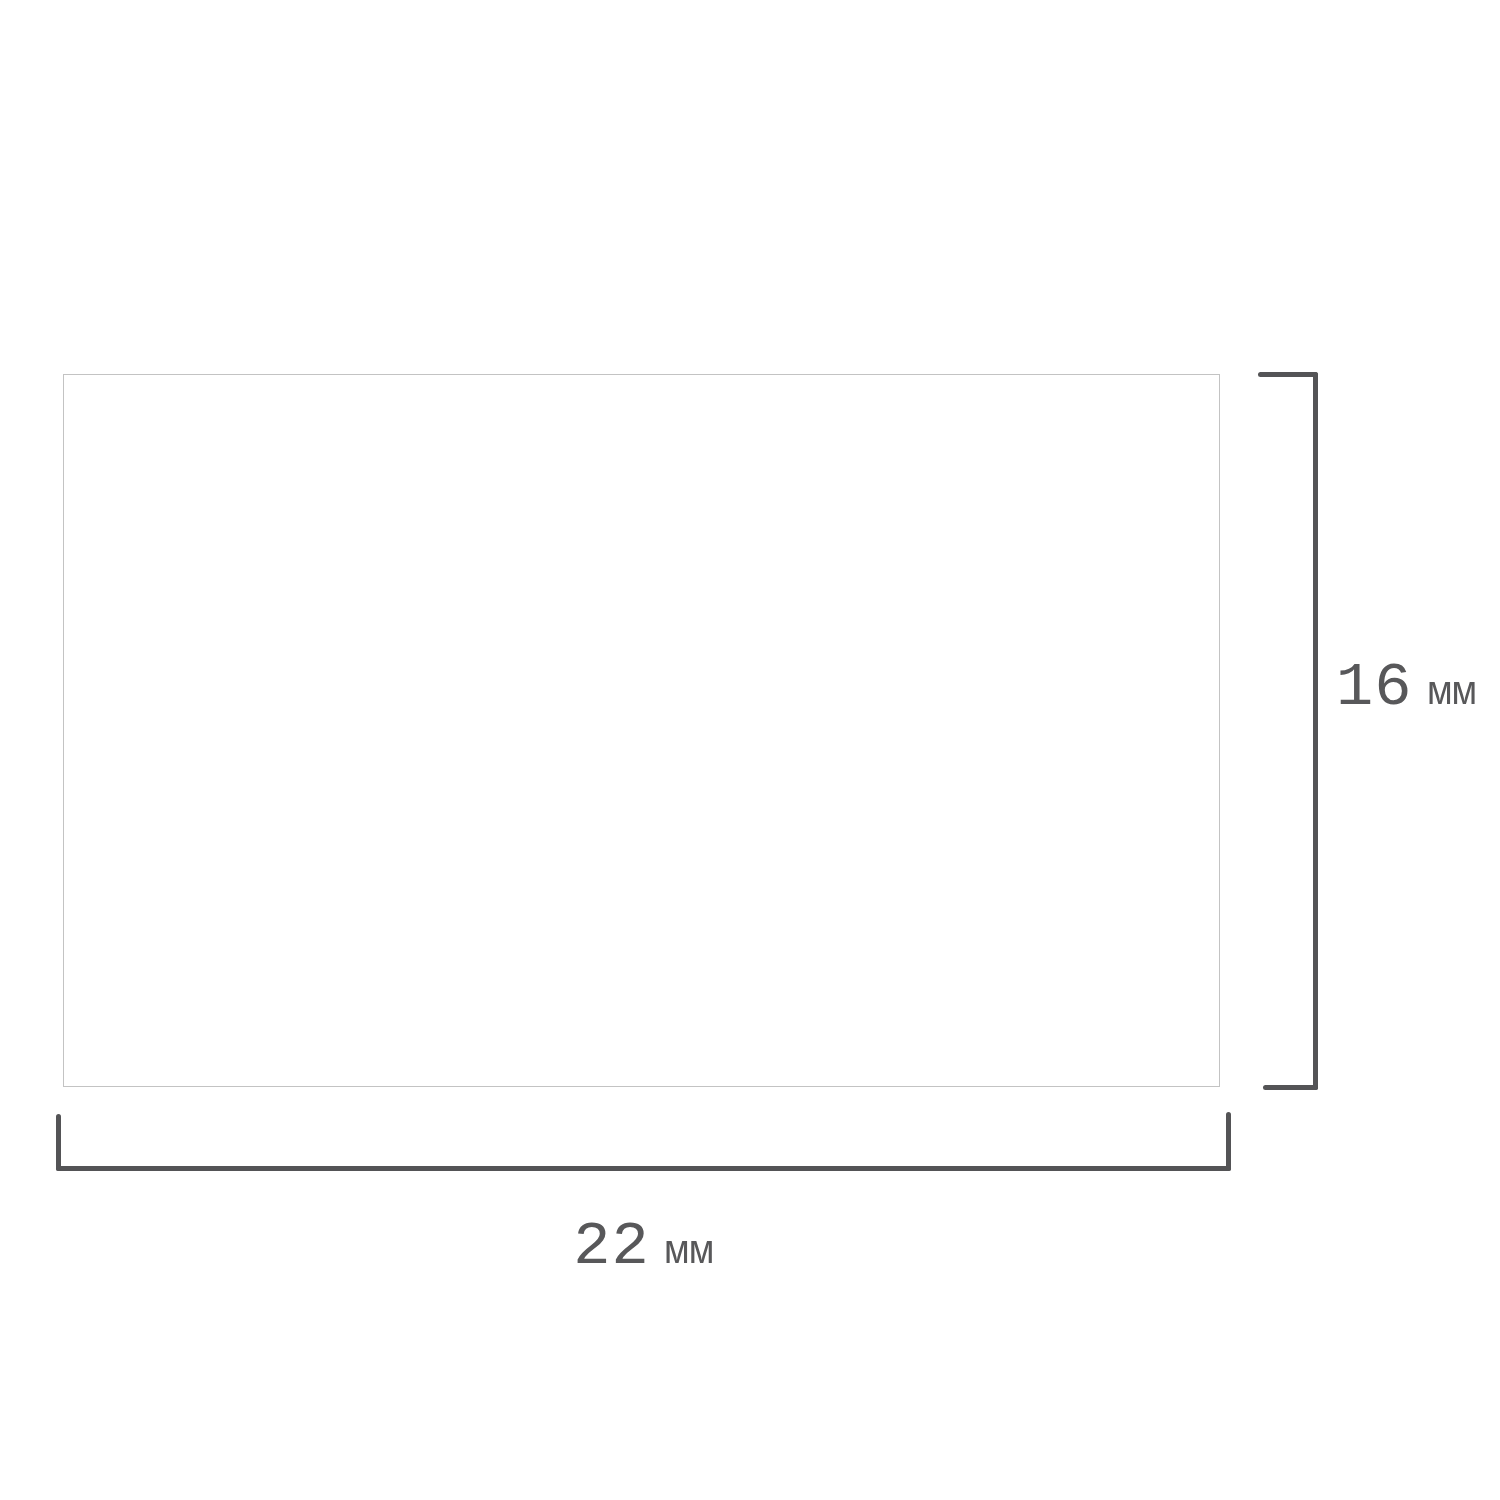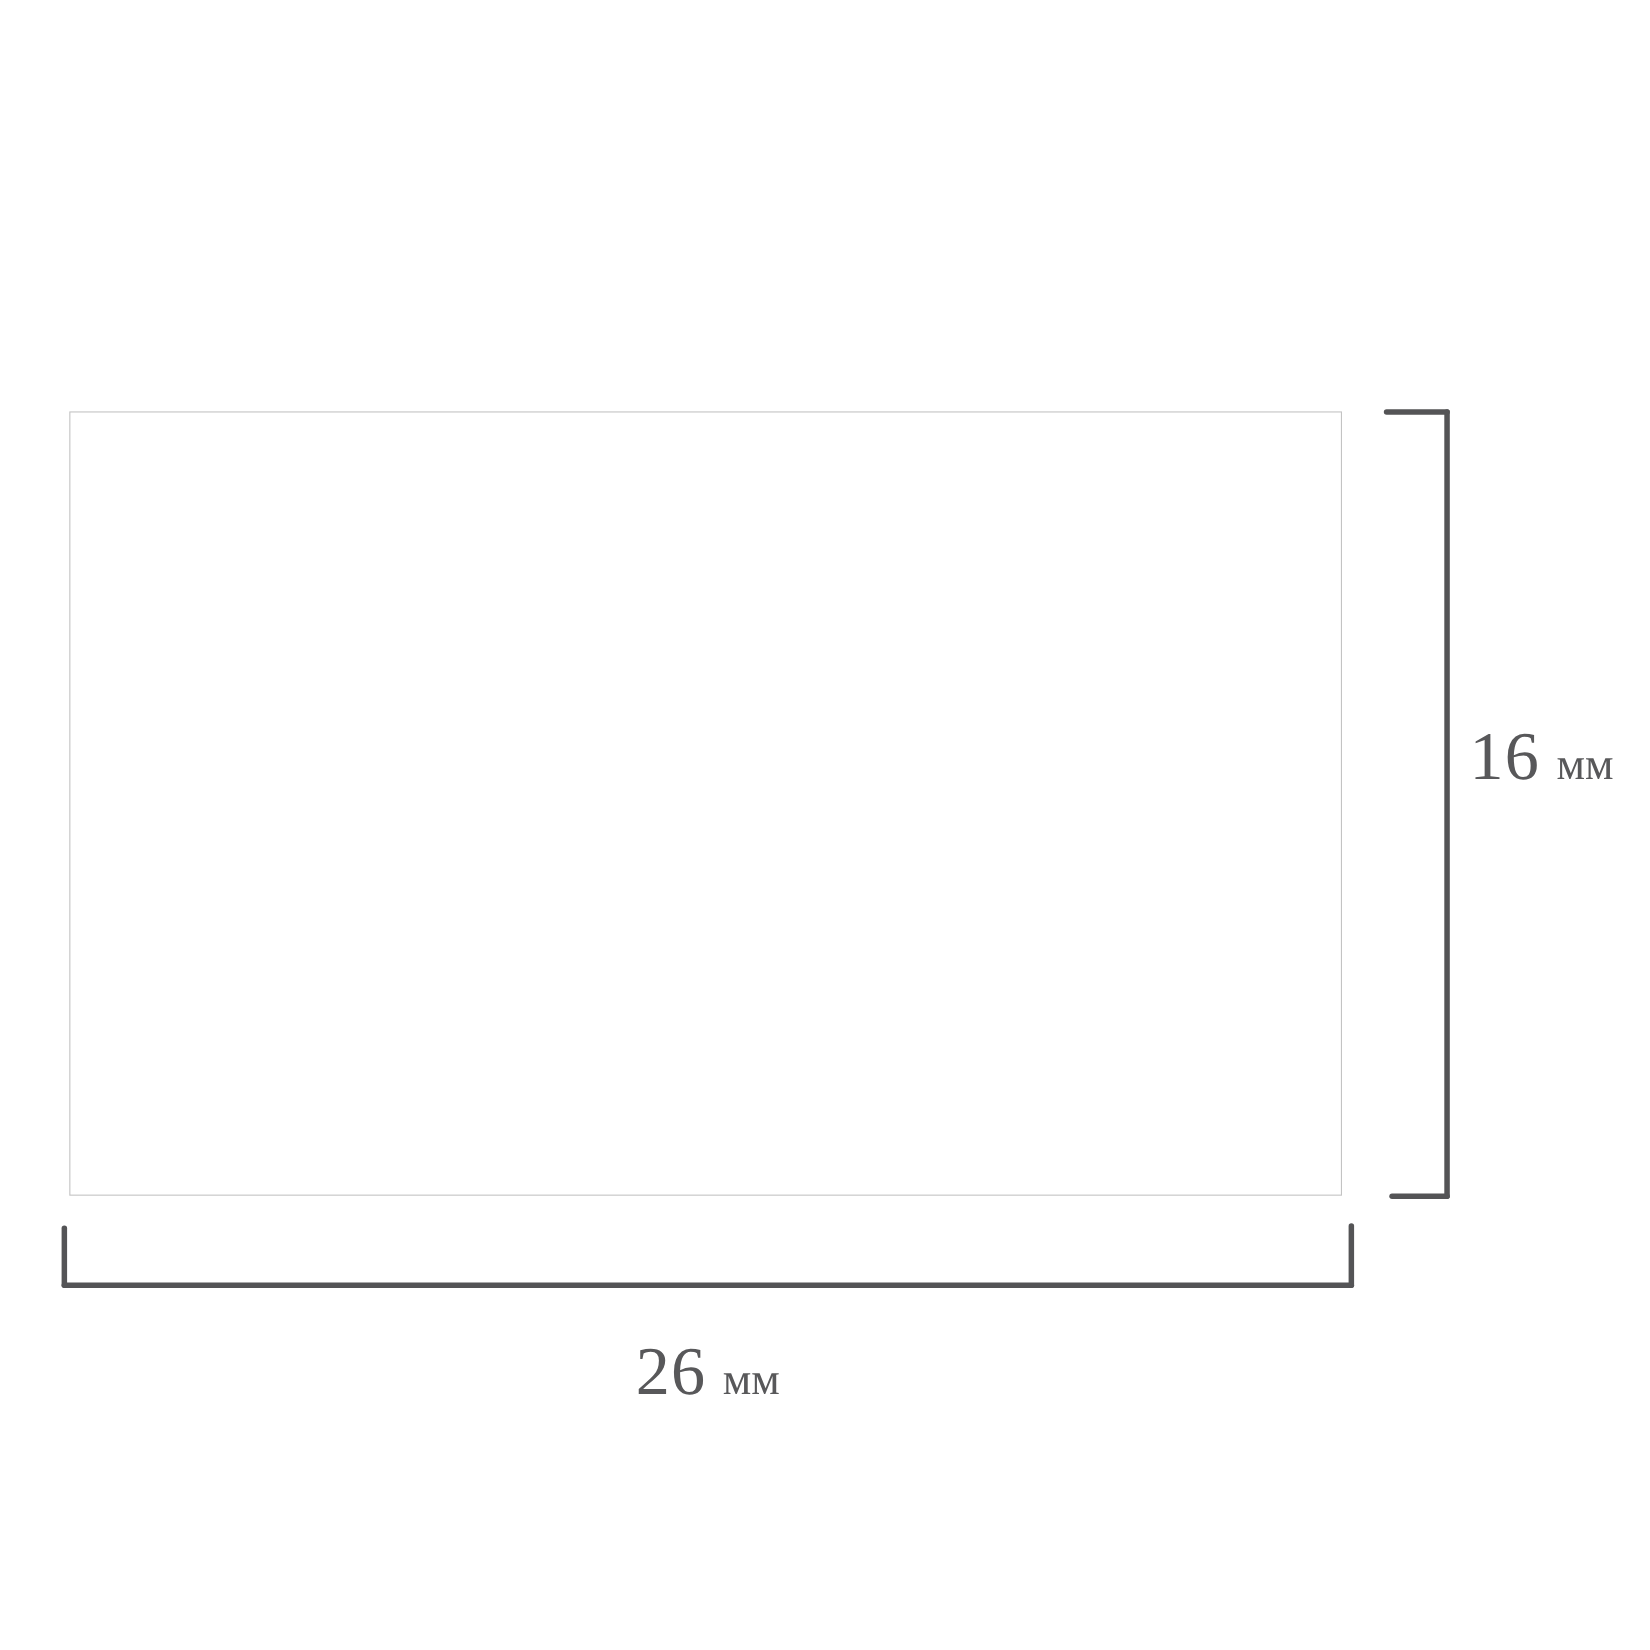--- a/index.html
+++ b/index.html
@@ -6,21 +6,21 @@
     --background:#ffffff;
     --rect-border:#c3c3c3;
     --dim-line:#545456;
     --dim-text:#58585a;
   }
   html,body{margin:0;padding:0;background:var(--background);}
   .canvas{
     position:relative;
     width:1500px;height:1500px;
     background:var(--background);
-    font-family:Liberation Serif, serif;
+    font-family:Liberation Mono, monospace;
     overflow:hidden;
   }
   
   .label-rect{
     position:absolute;
     left:63px;top:374px;
     width:1157px;height:713px;
     border:1.5px solid var(--rect-border);
     background:var(--background);
     box-sizing:border-box;
@@ -60,16 +60,16 @@
 
   <div class="dim-label height-label">
     <span class="value">16</span><span class="unit">мм</span>
   </div>
 
   <div class="dim h-line"></div>
   <div class="dim h-cap-left"></div>
   <div class="dim h-cap-right"></div>
 
   <div class="dim-label width-label">
-    <span class="value">26</span><span class="unit">мм</span>
+    <span class="value">22</span><span class="unit">мм</span>
   </div>
 
 </div>
 
 </body></html>

